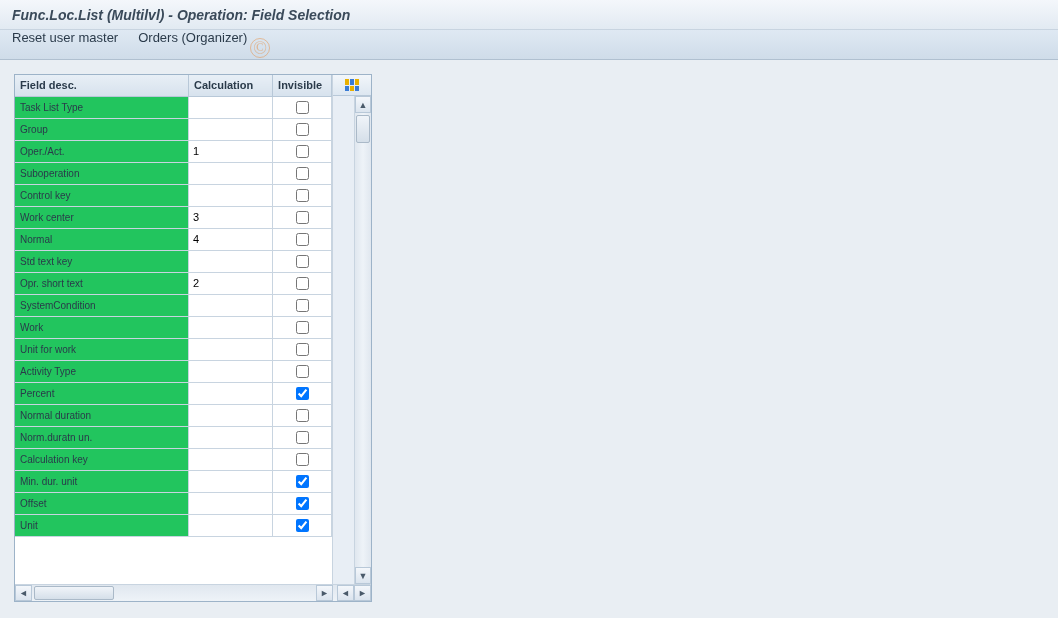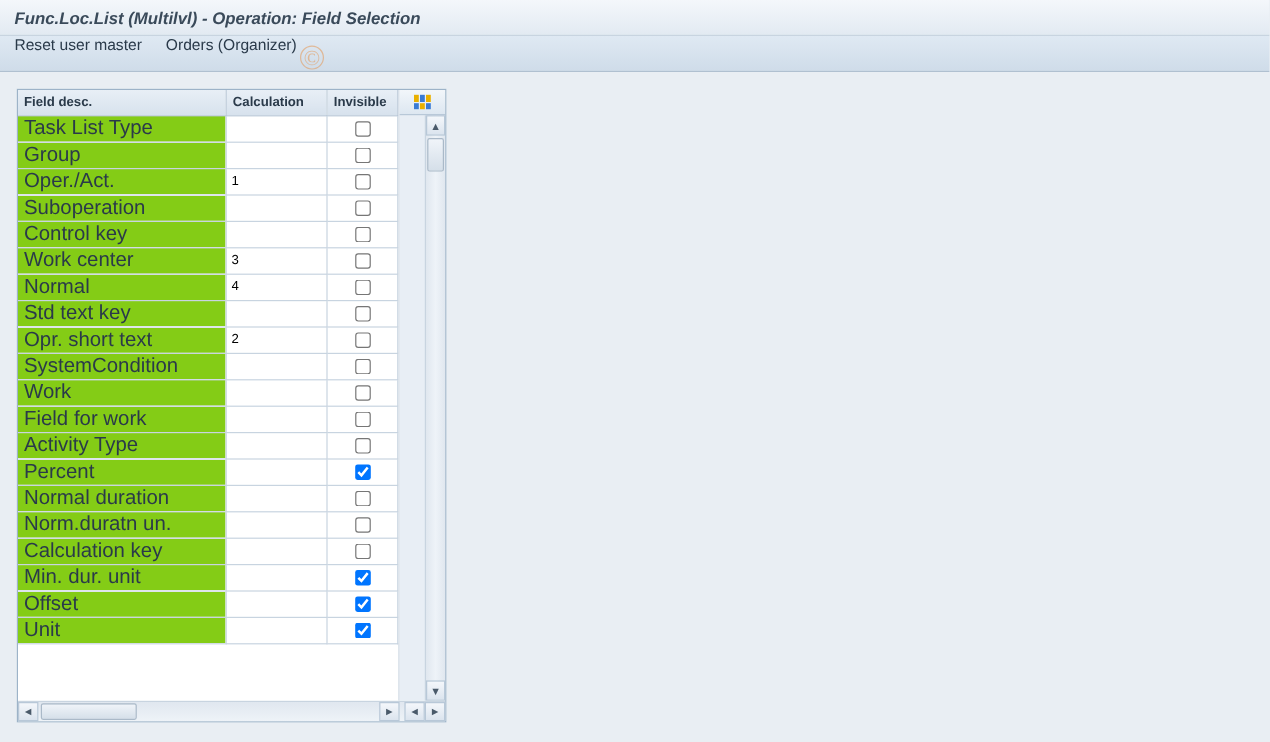--- a/index.html
+++ b/index.html
@@ -79,24 +79,24 @@
     }
     thead th:first-child { border-left: none; }
     tbody td {
       border: 1px solid #c8d4e0;
       height: 22px;
       padding: 0;
       vertical-align: middle;
     }
     tbody td:first-child { border-left: none; }
     .cell-desc {
-      background: #84cc16;
+      background: #22c55e;
       padding: 0 5px;
       color: #2a3a4a;
-      font-size: 17px;
+      font-size: 10px;
       white-space: nowrap;
       overflow: hidden;
     }
     .cell-input {
       background: #fff;
       padding: 0;
     }
     .cell-input input[type="text"] {
       width: 100%; height: 100%;
       border: none; outline: none;
@@ -304,21 +304,21 @@
                 </td>
               </tr>
               <tr>
                 <td class="cell-desc">Work</td>
                 <td class="cell-input"><input type="text" style=""></td>
                 <td class="cell-check">
                   <input type="checkbox" style="">
                 </td>
               </tr>
               <tr>
-                <td class="cell-desc">Field for work</td>
+                <td class="cell-desc">Unit for work</td>
                 <td class="cell-input"><input type="text" style=""></td>
                 <td class="cell-check">
                   <input type="checkbox" style="">
                 </td>
               </tr>
               <tr>
                 <td class="cell-desc">Activity Type</td>
                 <td class="cell-input"><input type="text" style=""></td>
                 <td class="cell-check">
                   <input type="checkbox" style="">

